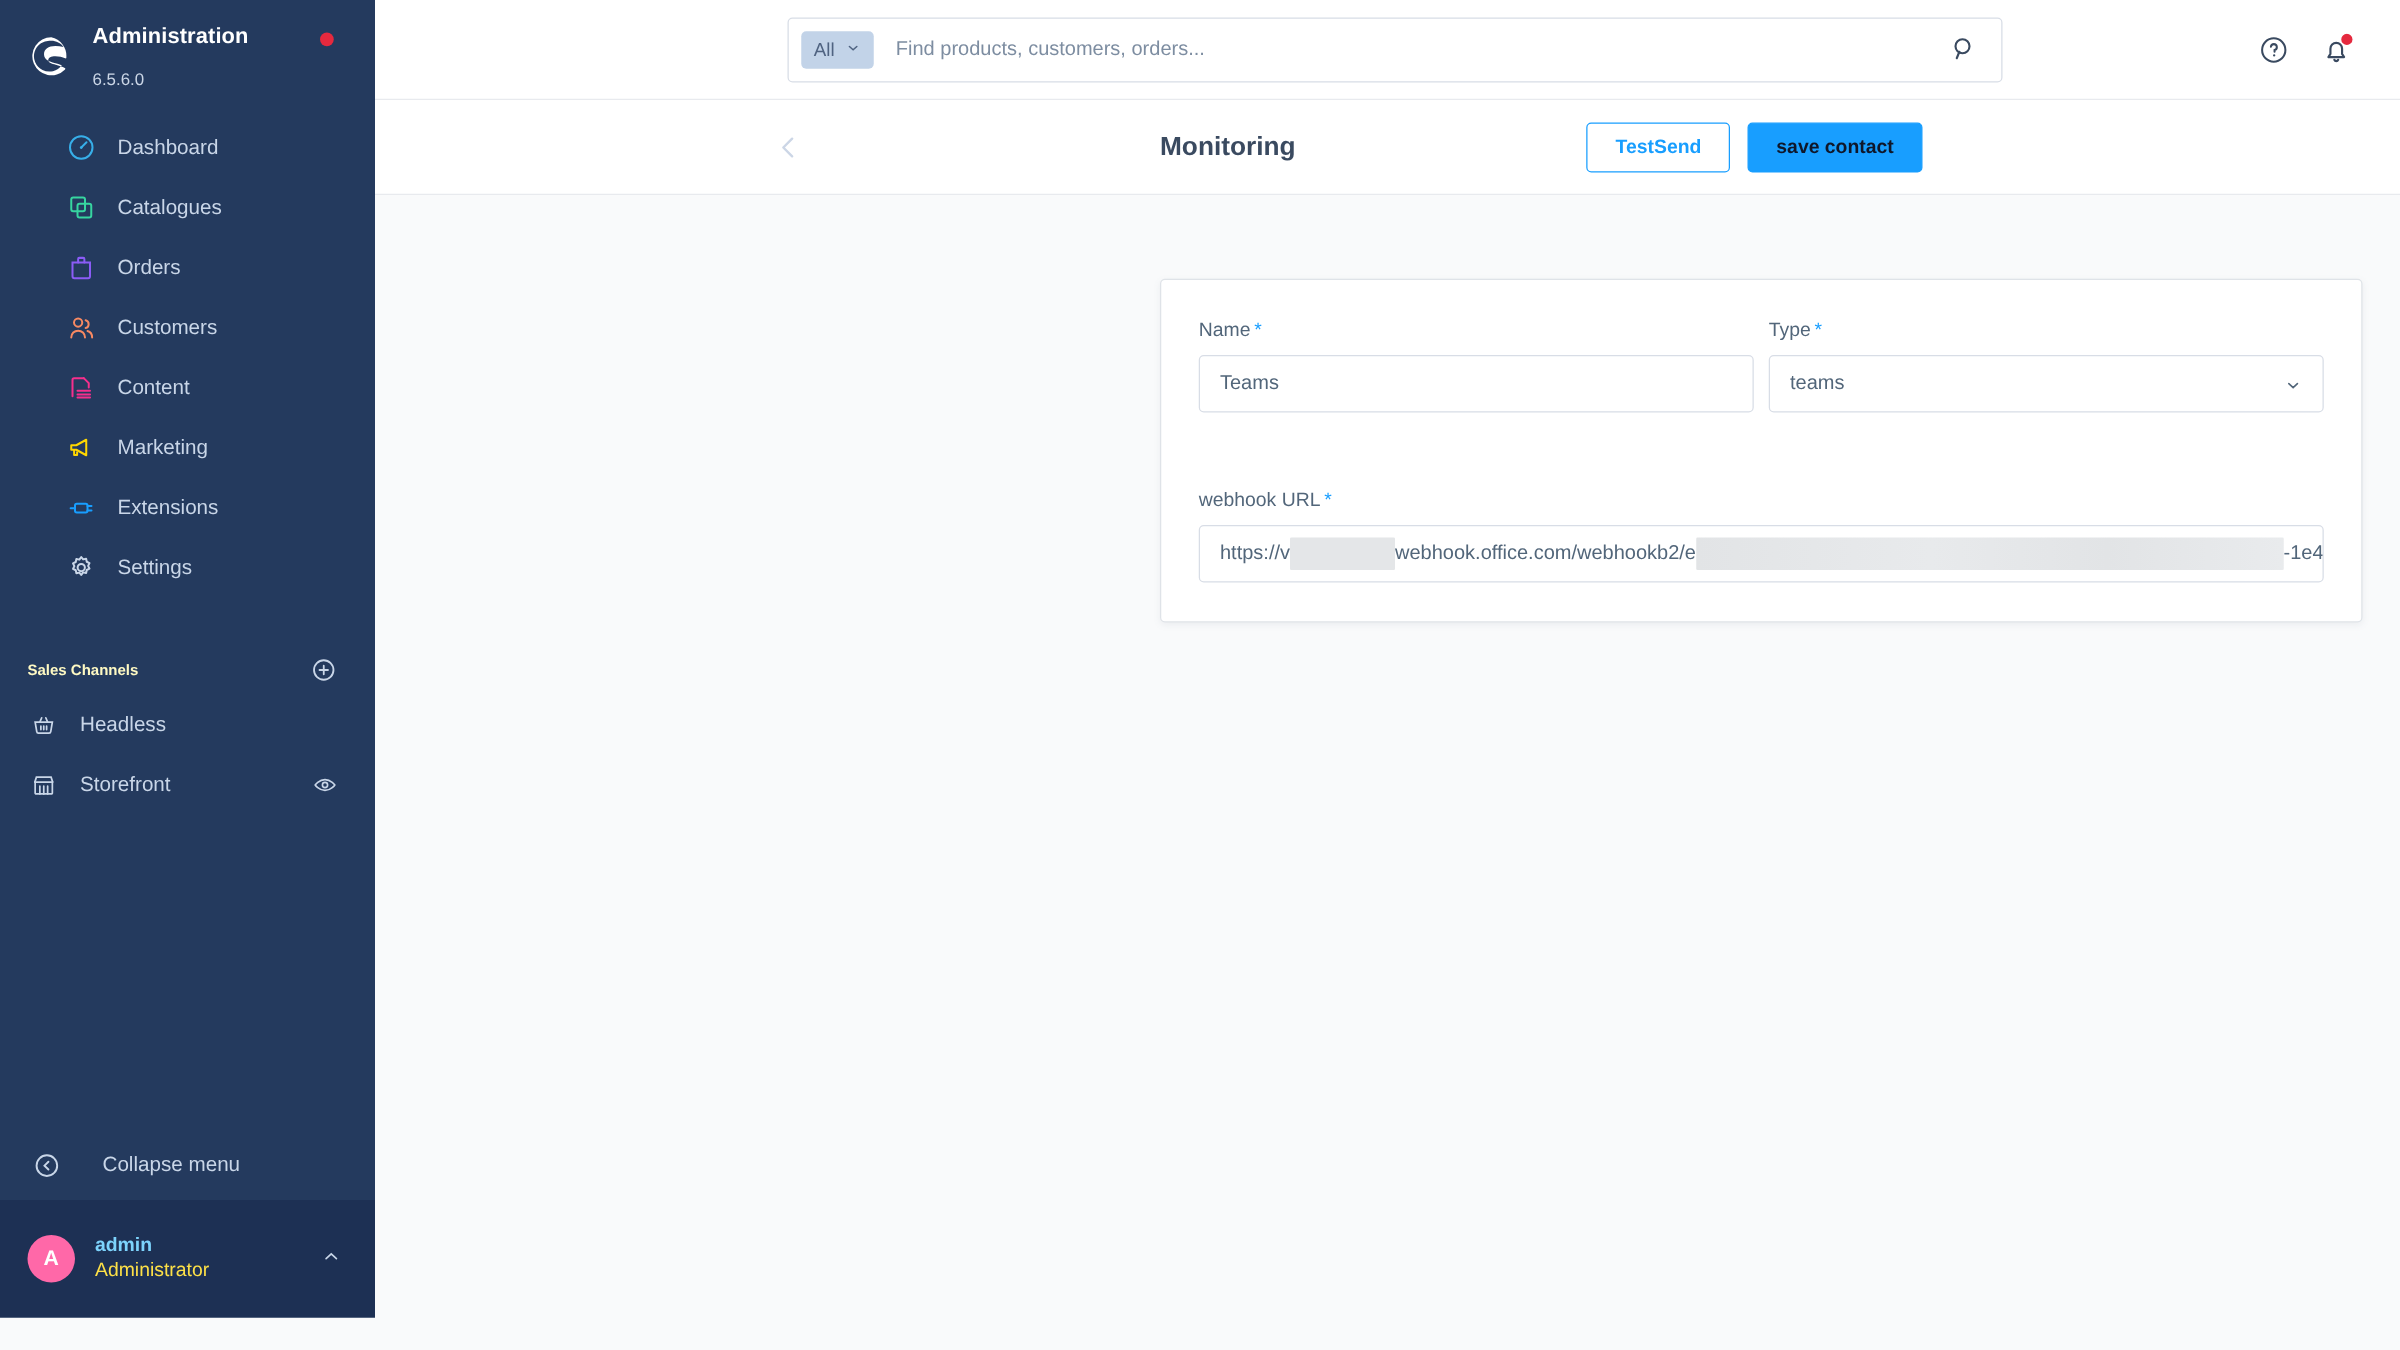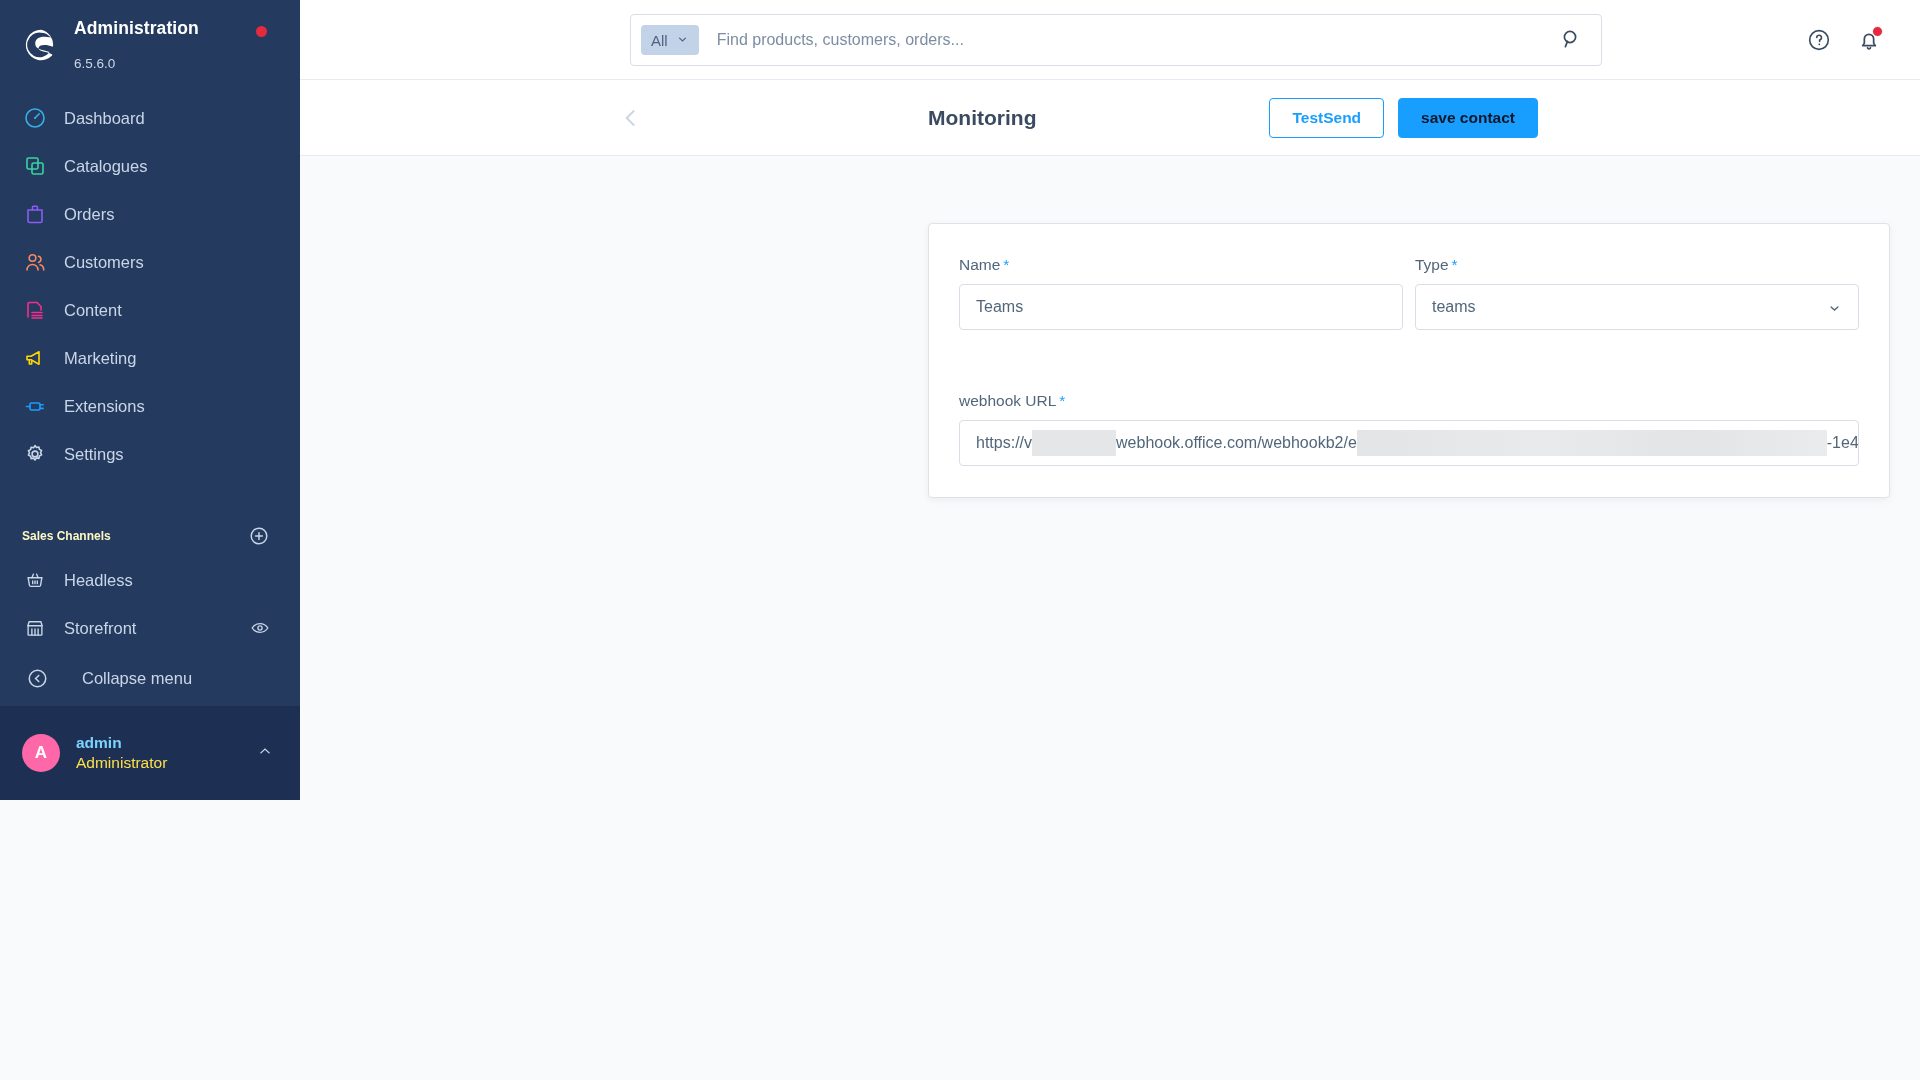--- a/index.html
+++ b/index.html
@@ -6,21 +6,21 @@
   html, body {
     width: 1920px; height: 1080px;
     font-family: "Liberation Sans", sans-serif;
     background: #f9fafb;
     overflow: hidden;
   }
   .app { display: flex; width: 1920px; height: 1080px; }
 
   
   .sidebar {
-    width: 300px; height: 800px;
+    width: 300px; height: 1054px;
     background: #243a5e;
     display: flex; flex-direction: column;
     flex: 0 0 300px;
     position: relative;
   }
   .brand {
     display: flex; align-items: center;
     padding: 18px 0 0 22px;
     height: 72px;
     position: relative;
@@ -28,21 +28,21 @@
   .brand-logo { width: 38px; height: 38px; flex: 0 0 38px; margin-right: 14px; }
   .brand-text { display: flex; flex-direction: column; line-height: 1.15; }
   .brand-title { color: #ffffff; font-size: 17.5px; font-weight: bold; letter-spacing: .1px; }
   .brand-version { color: #cbd6e6; font-size: 13.5px; margin-top: 18px; }
   .brand-dot {
     position: absolute; right: 33px; top: 26px;
     width: 11px; height: 11px; border-radius: 50%;
     background: #e5293e;
   }
 
-  .nav { margin-top: 22px; }
+  .nav { margin-top: 22px; padding-left: 30px; }
   .nav-item {
     display: flex; align-items: center;
     height: 48px; padding-left: 22px;
     cursor: pointer;
   }
   .nav-icon { width: 26px; height: 26px; flex: 0 0 26px; margin-right: 16px;
               display: flex; align-items: center; justify-content: center; }
   .nav-label { color: #c9d6e8; font-size: 16.5px; }
 
   .section-head {

